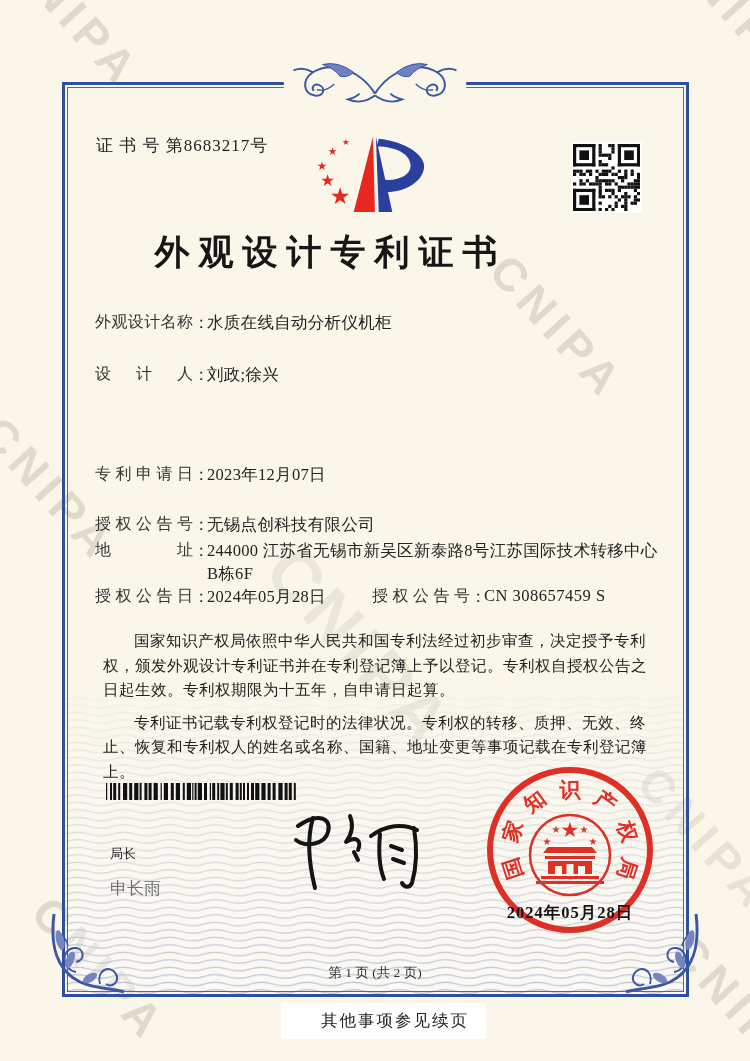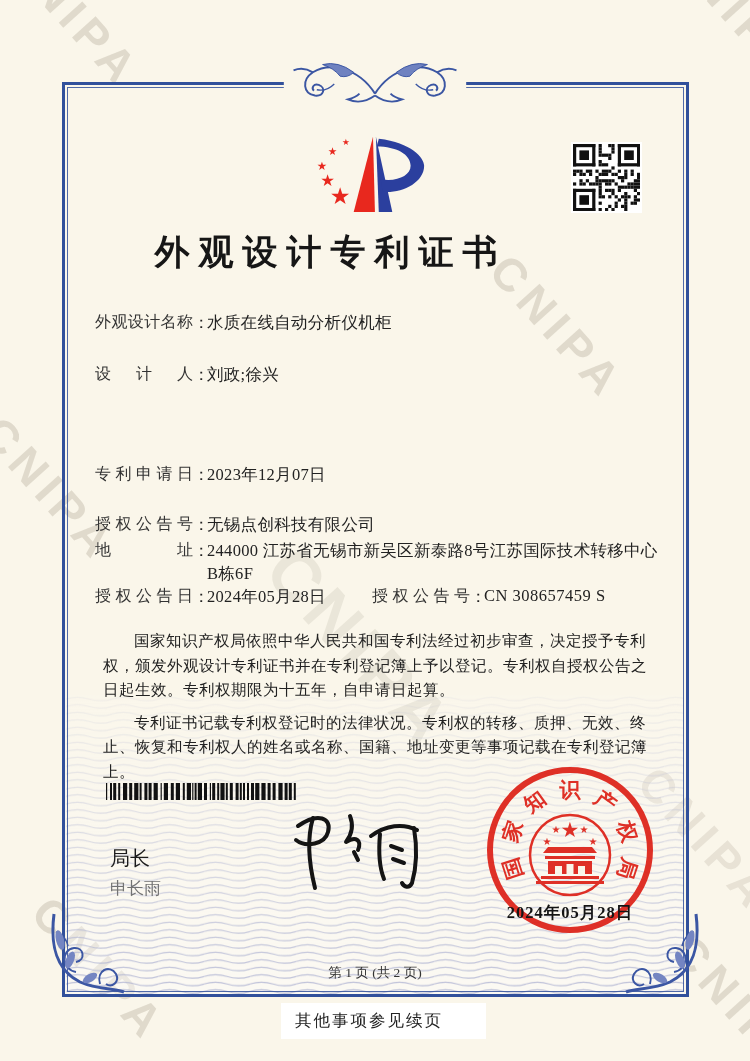--- a/index.html
+++ b/index.html
@@ -51,36 +51,36 @@
   .pair2 .fval{letter-spacing:.5px;}
 
   
   .paras{position:absolute;left:95px;top:621px;width:564px;color:#222;}
   .paras p{margin:8px;font-size:15.5px;line-height:24.5px;text-indent:2em;
            letter-spacing:.5px;}
   .paras p + p{margin-top:3px;}
 
   .barcode{position:absolute;left:106px;top:783px;}
 
-  .signer-title{position:absolute;left:110px;top:845px;font-size:20px;color:#1c1c1c;
+  .signer-title{position:absolute;left:110px;top:845px;font-size:13px;color:#1c1c1c;
         font-family:"Liberation Sans","DejaVu Sans",sans-serif;}
   .signer-name{position:absolute;left:110px;top:877px;font-size:17px;color:#737373;
         font-family:"Liberation Sans","DejaVu Sans",sans-serif;}
   .signature{position:absolute;left:278px;top:803px;}
 
   .seal{position:absolute;left:483px;top:763px;}
   .seal-date{position:absolute;left:480px;top:902px;width:180px;text-align:center;
              font-size:16.5px;font-weight:bold;color:#141414;letter-spacing:1px;}
 
   .page-info{position:absolute;left:0;top:964px;width:750px;text-align:center;
              font-size:13.5px;color:#333;}
 
   .cont-box{position:absolute;left:281px;top:1003px;width:205px;height:36px;background:#fff;
             display:flex;align-items:center;}
-  .cont-box span{padding-left:14px;font-size:16.5px;color:#222;letter-spacing:2px;}
+  .cont-box span{font-size:16.5px;color:#222;letter-spacing:2px;margin-left:40px;}
 </style>
 </head>
 <body>
 
 <div class="page">
 
   <div class="wm wm1">CNIPA</div>
   <div class="wm wm2">CNIPA</div>
   <div class="wm wm3">CNIPA</div>
   <div class="wm wm4">CNIPA</div>
@@ -139,20 +139,21 @@
       <path d="M8 8 C 4 40 10 64 34 76 C 52 84 68 82 78 86" stroke-width="3"></path>
       <path d="M30 66 c -14 -2 -16 -22 -2 -24 c 10 -1 12 12 2 14" stroke-width="2"></path>
       <path d="M54 78 c -4 -14 10 -20 16 -10 c 4 8 -4 14 -10 10" stroke-width="2"></path>
       <path d="M10 26 q 10 4 12 14" stroke-width="1.5"></path>
       <ellipse cx="14" cy="34" rx="4" ry="10" transform="rotate(-14 14 34)" fill="#7485c2" stroke="none"></ellipse>
       <ellipse cx="24" cy="54" rx="4" ry="9" transform="rotate(22 24 54)" fill="#7485c2" stroke="none"></ellipse>
       <ellipse cx="44" cy="72" rx="4" ry="8" transform="rotate(60 44 72)" fill="#7485c2" stroke="none"></ellipse>
     </g>
   </svg>
 
+  <div class="cert-no">证 书 号 第8683217号</div>
 
   <svg class="logo" width="120" height="82" viewBox="0 0 120 85">
     <polygon points="60,4 62,82 40,82" fill="#e8281e"></polygon>
     <polygon points="63,4 80,82 66,82" fill="#2b3f9e"></polygon>
     <path d="M66 6 C 100 10 113 26 113 34 C 113 52 89 63 70 61 L 68 48 C 85 51 99 44 99 34 C 99 22 84 14 64 14 Z" fill="#2b3f9e"></path>
     <text x="26" y="74" font-size="24" fill="#e8281e" text-anchor="middle">★</text>
     <text x="13" y="55" font-size="17" fill="#e8281e" text-anchor="middle">★</text>
     <text x="7" y="38" font-size="12" fill="#e8281e" text-anchor="middle">★</text>
     <text x="18" y="23" font-size="11" fill="#e8281e" text-anchor="middle">★</text>
     <text x="32" y="12" font-size="9" fill="#e8281e" text-anchor="middle">★</text>

